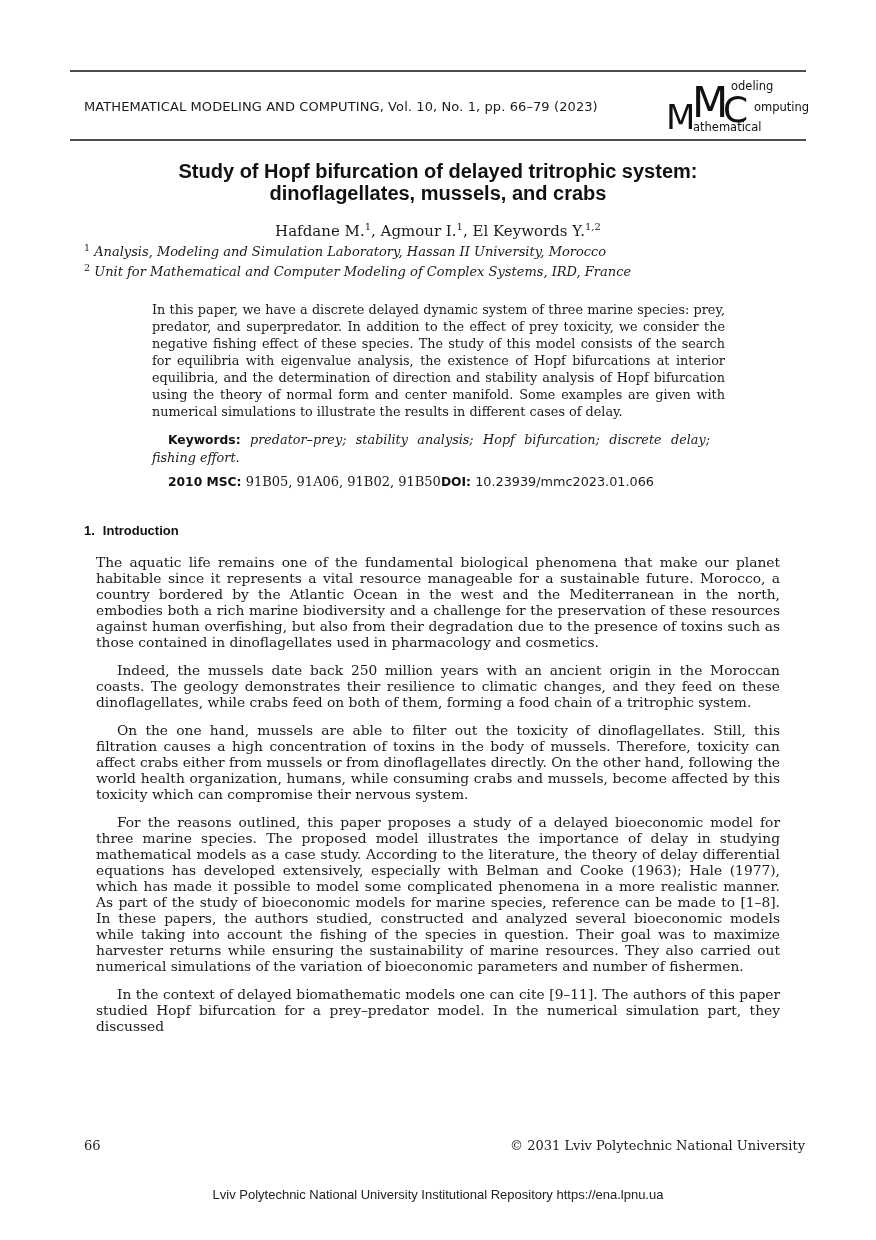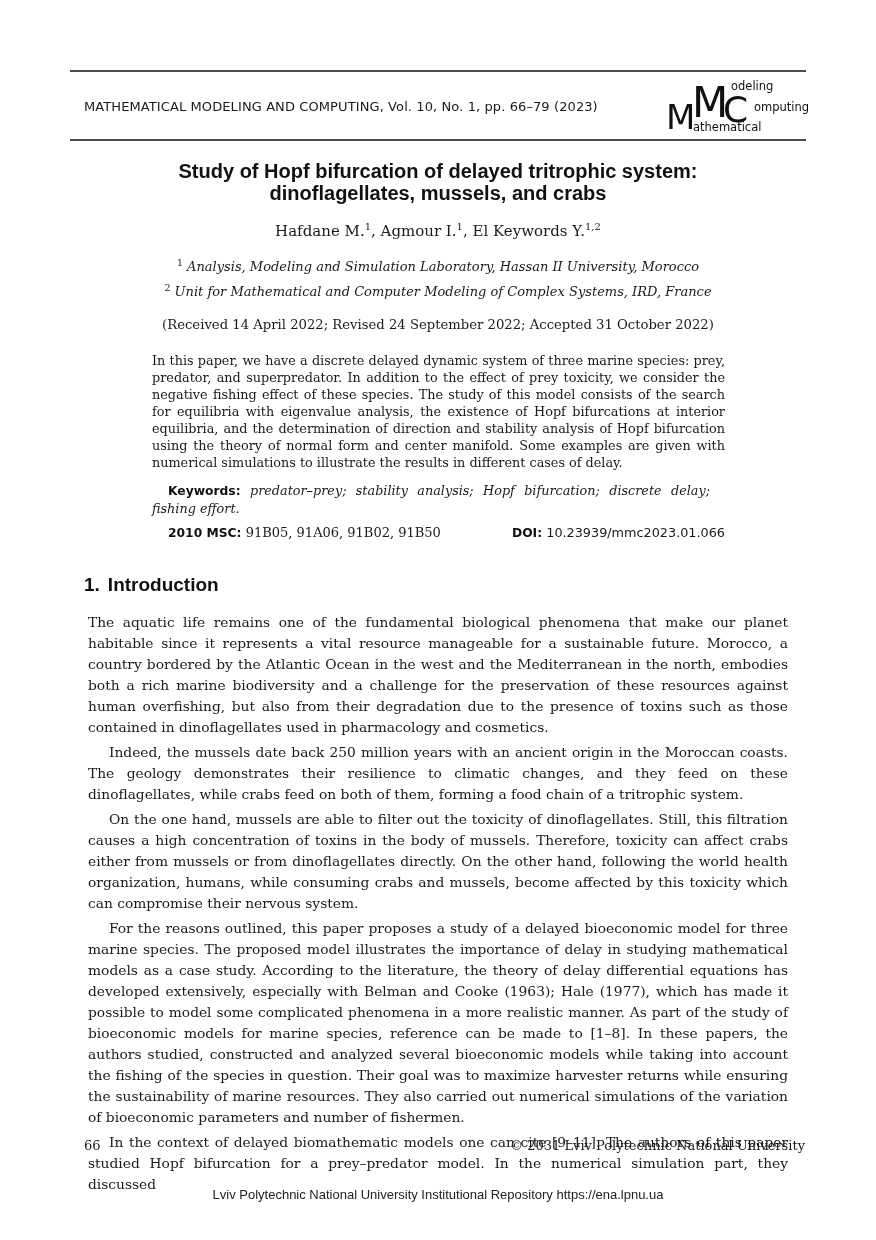--- a/index.html
+++ b/index.html
@@ -32,56 +32,56 @@
   .title {
     text-align:center; font-family:"Liberation Sans", sans-serif;
     font-weight:bold; font-size:20px; line-height:22px; color:#111;
   }
   .authors {
     margin-top:17px; text-align:center;
     font-family:"DejaVu Serif", serif; font-size:15px;
   }
   .authors sup { font-size:10px; }
   .affils {
-    margin-top:12px; text-align:center;
+    
     font-family:"DejaVu Serif", serif; font-style:italic;
-    font-size:13px; line-height:21px;
+    font-size:13px; line-height:16px;
   }
   .affils sup { font-size:9.5px; font-style:normal; }
   .received {
     margin-top:14px; text-align:center;
     font-family:"DejaVu Serif", serif; font-size:13.2px;
   }
   .abstract {
     margin:20px 67px 8px 68px; text-align:justify;
     font-family:"DejaVu Serif", serif; font-size:12.8px; line-height:17px;
   }
   .keywords {
     margin:11px 82px 0 68px; text-indent:16px; text-align:justify;
     font-family:"DejaVu Serif", serif; font-style:italic;
     font-size:12.8px; line-height:17px;
   }
   .label-sans {
     font-style:normal; font-family:"DejaVu Sans", sans-serif;
     font-weight:bold; font-size:12.3px; color:#111;
   }
   .msc-row {
-    margin:8px 67px 0 68px; display:flex; justify-content:space-between;
-    font-family:"DejaVu Serif", serif; font-size:13px;gap:26px;
+    margin:8px 67px 0 68px; display:flex; justify-content:flex-start;
+    font-family:"DejaVu Serif", serif; font-size:13px;
   }
   .msc-left { padding-left:16px; }
   .doi-value { font-family:"DejaVu Sans", sans-serif; font-size:12.8px; }
   .section-heading {
     margin:34px 0 0 0; font-family:"Liberation Sans", sans-serif;
-    font-weight:bold; font-size:19px; color:#111;
+    font-weight:bold; font-size:13px; color:#111;
   }
   .section-heading .num { display:inline-block; margin-right:8px; }
   .para {
-    margin:4px; text-align:justify;
-    font-family:"DejaVu Serif", serif; font-size:13.8px; line-height:21px;
+    margin:12px; text-align:justify;
+    font-family:"DejaVu Serif", serif; font-size:13.8px; line-height:16px;
   }
   .para.first { margin-top:16px; }
   .para.indent { text-indent:21px; }
 
   .footer-row {
     position:absolute; left:84px; right:71px; top:1138px;
     display:flex; justify-content:space-between; align-items:baseline;
     font-family:"DejaVu Serif", serif; font-size:13px;
   }
   .banner {
@@ -118,21 +118,20 @@
 
     <div class="authors">
       <span>Hafdane M.</span><sup>1</sup><span>, Agmour I.</span><sup>1</sup><span>, El Keywords Y.</span><sup>1,2</sup>
     </div>
 
     <div class="affils">
       <div><sup>1</sup> <span>Analysis, Modeling and Simulation Laboratory, Hassan II University, Morocco</span></div>
       <div><sup>2</sup> <span>Unit for Mathematical and Computer Modeling of Complex Systems, IRD, France</span></div>
     </div>
 
-    <div class="received">(Received 14 April 2022; Revised 24 September 2022; Accepted 31 October 2022)</div>
 
     <div class="abstract">In this paper, we have a discrete delayed dynamic system of three marine species: prey, predator, and superpredator. In addition to the effect of prey toxicity, we consider the negative fishing effect of these species. The study of this model consists of the search for equilibria with eigenvalue analysis, the existence of Hopf bifurcations at interior equilibria, and the determination of direction and stability analysis of Hopf bifurcation using the theory of normal form and center manifold. Some examples are given with numerical simulations to illustrate the results in different cases of delay.</div>
 
     <p class="keywords"><span class="label-sans">Keywords:</span> <span>predator–prey; stability analysis; Hopf bifurcation; discrete delay; fishing effort.</span></p>
 
     <div class="msc-row">
       <div class="msc-left">
         <span class="label-sans">2010 MSC:</span>
         <span>91B05, 91A06, 91B02, 91B50</span>
       </div>

